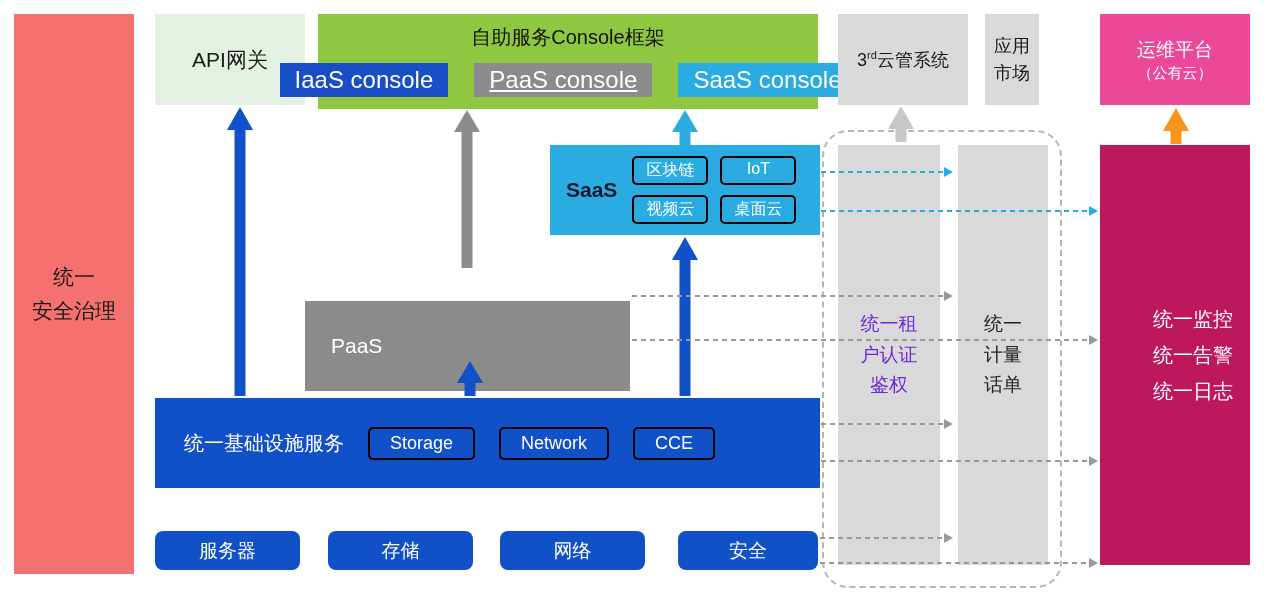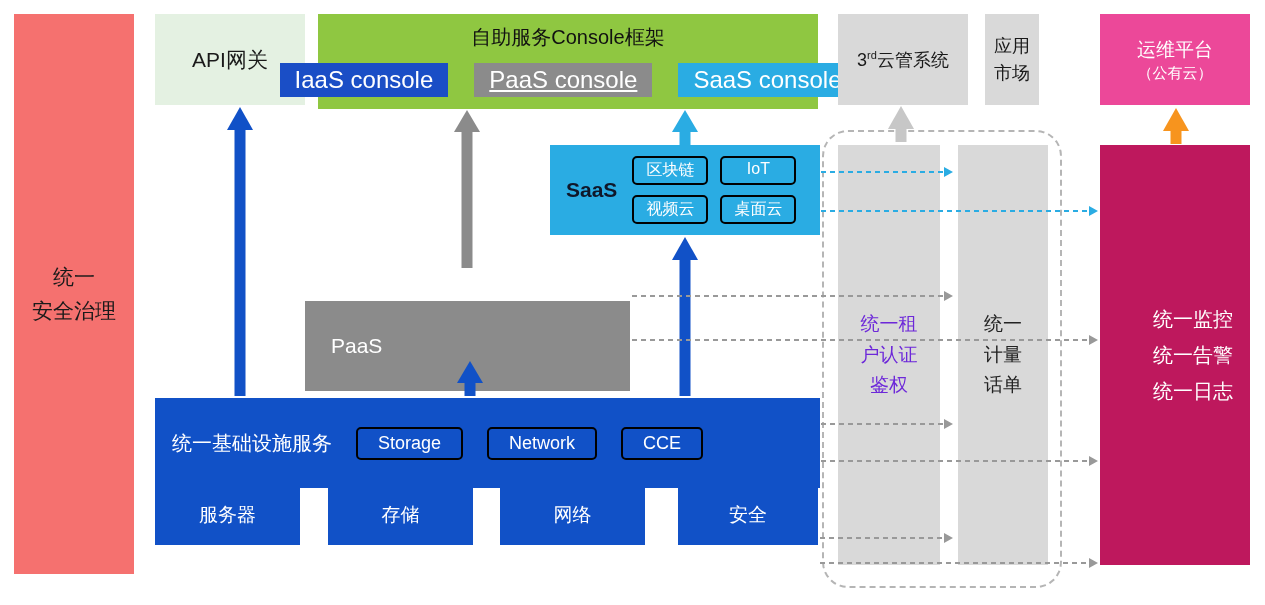--- a/index.html
+++ b/index.html
@@ -41,26 +41,26 @@
   .chip { border:2px solid #000000; border-radius:5px; color:#fff; text-align:center; white-space:nowrap; }
   .saas-grid .chip { font-size:16px; padding:2px 12px; min-width:64px; }
 
   .paas-box { left:305px; top:268px; width:325px; height:90px; background:#8b8b8b;
     display:flex; align-items:center; padding-left:26px; gap:13px;margin-top:33px; }
   .paas-label { color:#fff; font-size:21px; }
   .paas-grid { display:grid; grid-template-columns:auto auto auto; gap:9px 8px; }
   .paas-grid .chip { font-size:15px; padding:2px 7px; min-width:66px; }
 
   .infra-box { left:155px; top:398px; width:665px; height:90px; background:#1151c7;
-    display:flex; align-items:center; padding-left:17px; gap:24px; color:#fff; }
+    display:flex; align-items:center; padding-left:29px; gap:24px; color:#fff; }
   .infra-label { font-size:20px; white-space:nowrap; }
   .infra-items { display:flex; gap:24px; }
   .infra-items .chip { font-size:18px; padding:4px 20px; }
 
-  .bottom-box { top:485px; height:60px; background:#1151c7; color:#fff; font-size:19px; }
+  .bottom-box { top:531px; height:39px; background:#1151c7; color:#fff; font-size:19px;border-radius:8px; }
   .b0 { left:155px; width:145px; }
   .b1 { left:328px; width:145px;font-family:Liberation Serif, serif; }
   .b2 { left:500px; width:145px; }
   .b3 { left:678px; width:140px; }
 
   .dashed-frame { left:822px; top:130px; width:240px; height:458px;
     border:2px dashed #b5b5b5; border-radius:26px; }
   .auth-bar { left:838px; top:145px; width:102px; height:420px; background:#d9d9d9;
     color:#6d28d9; font-size:19px; line-height:1.6; text-align:center; }
   .metering-bar { left:958px; top:145px; width:90px; height:420px; background:#d9d9d9;

